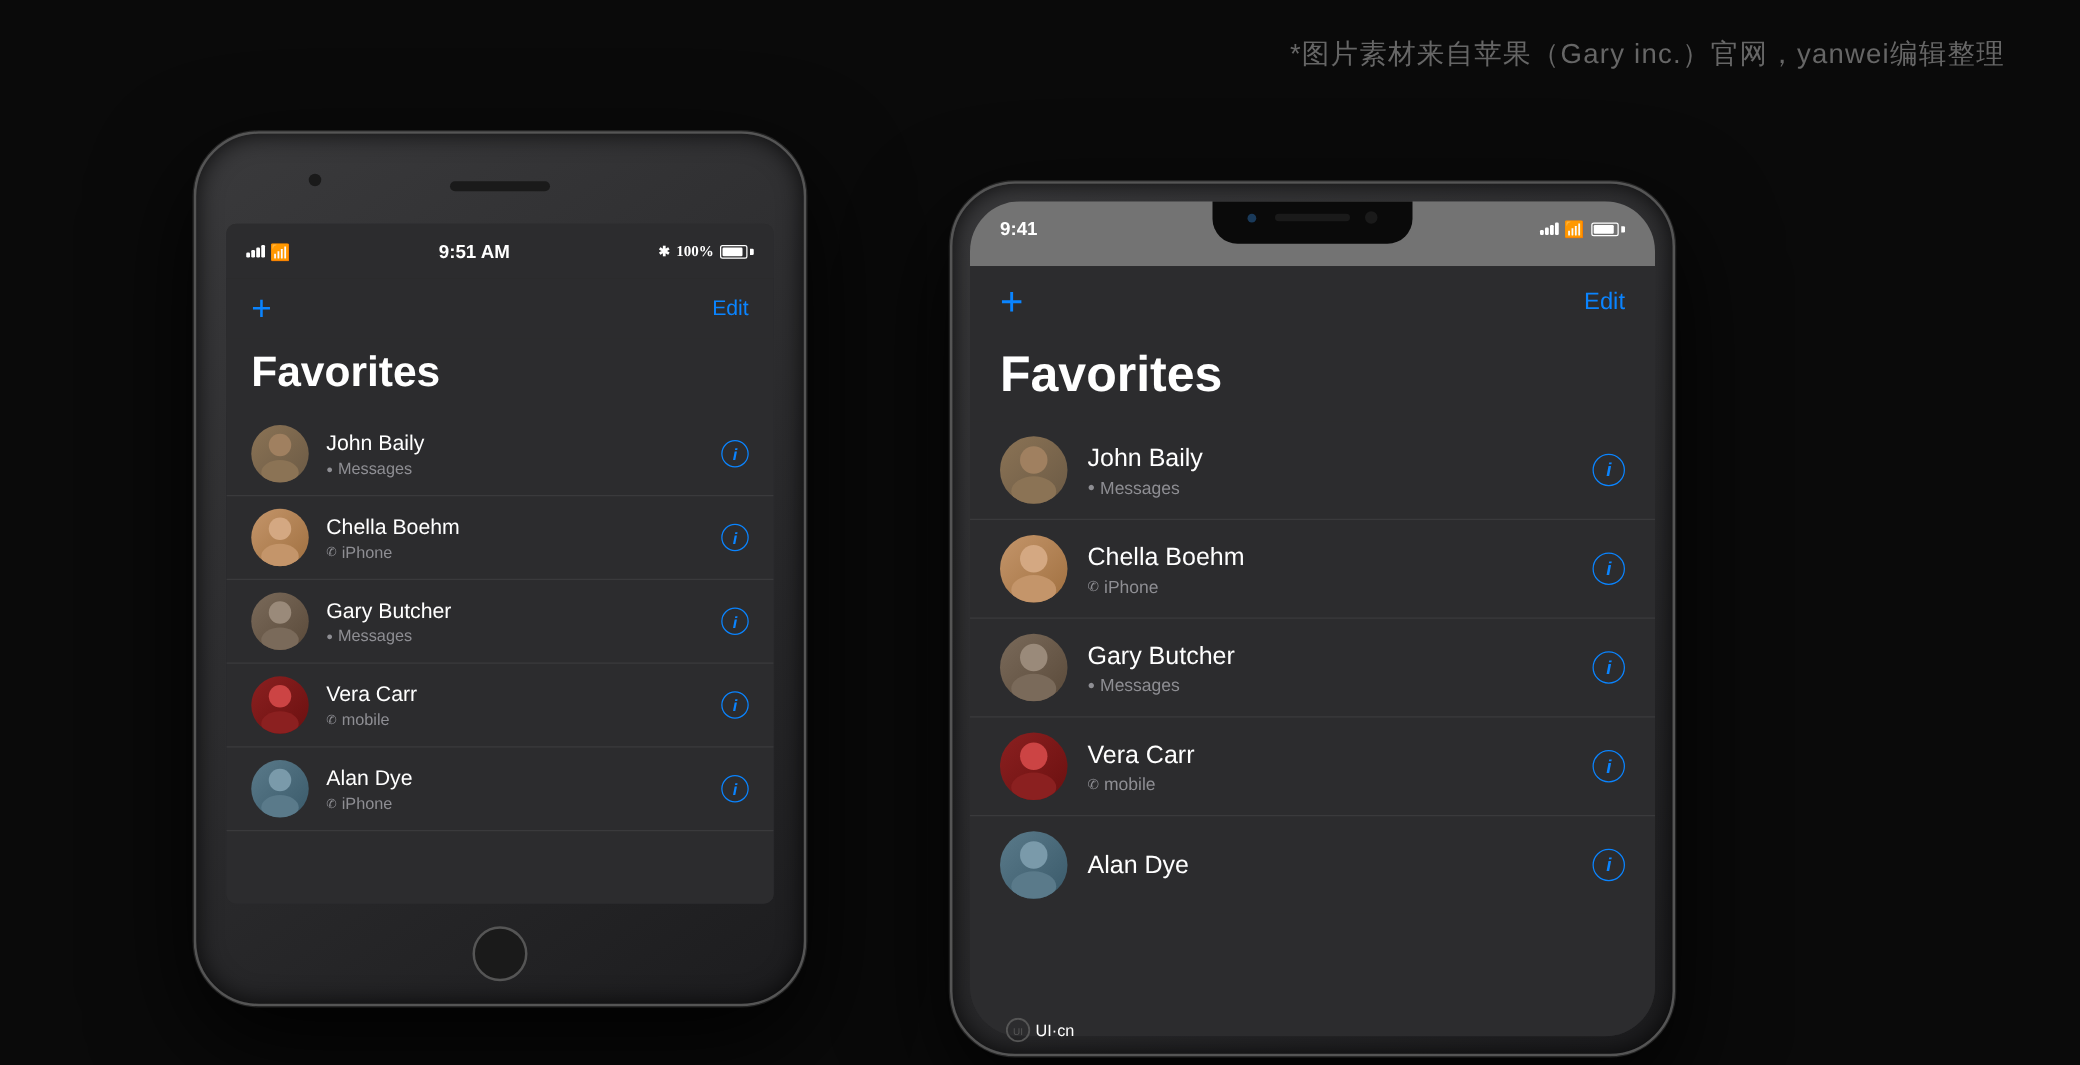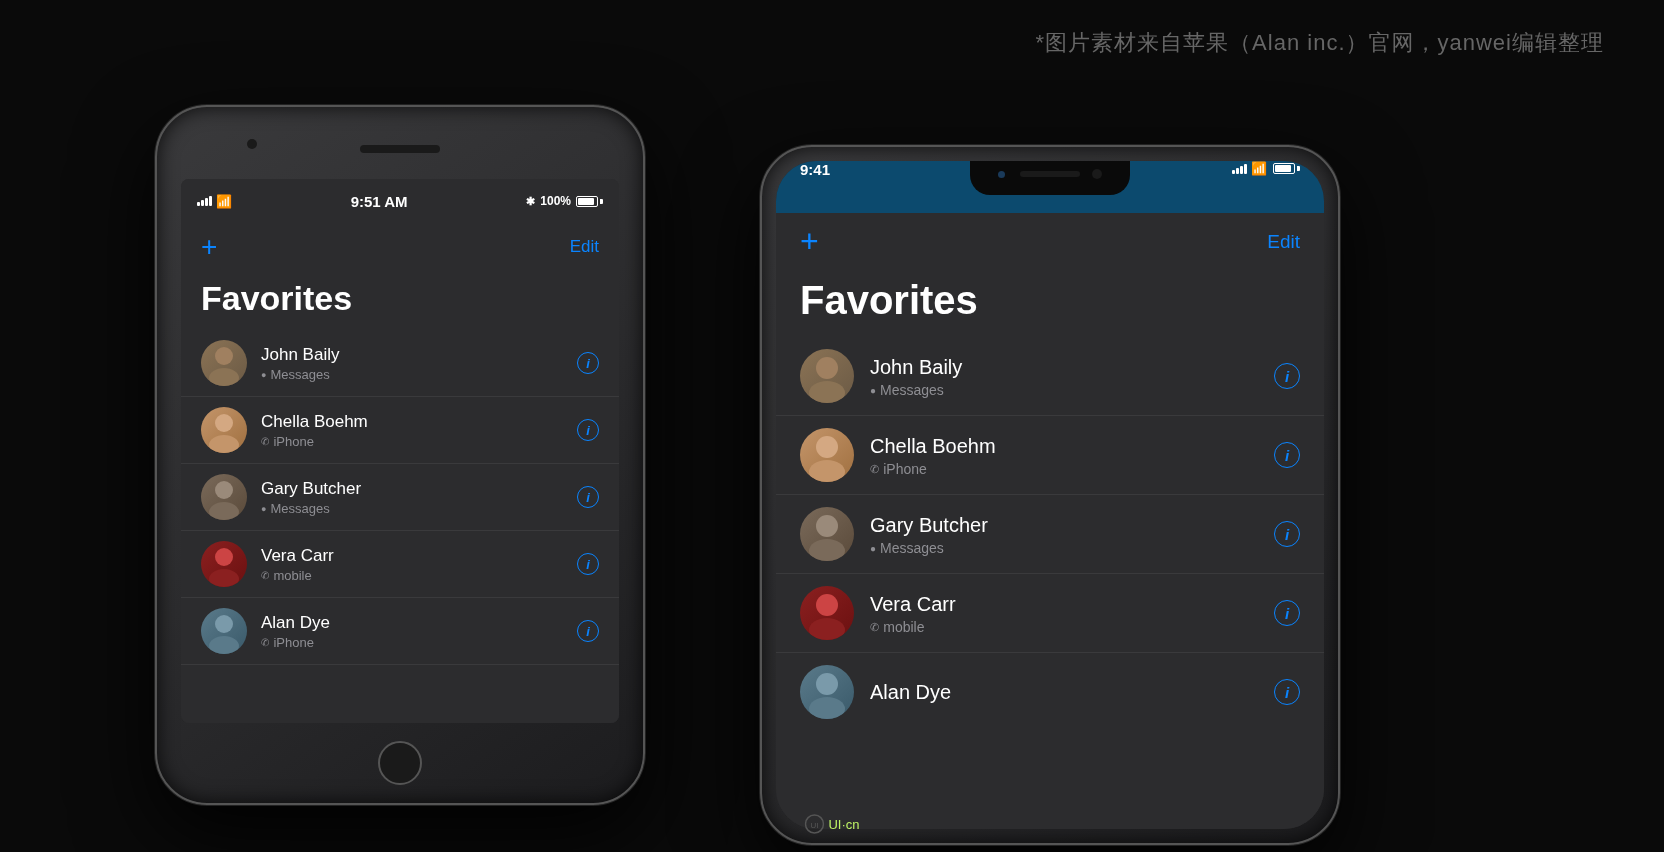--- a/index.html
+++ b/index.html
@@ -20,21 +20,21 @@
       color: #666;
       font-size: 22px;
       letter-spacing: 1px;
     }
 
     .bottom-logo {
       position: absolute;
       bottom: 18px;
       left: 50%;
       transform: translateX(-50%);
-      color: #bef264;
+      color: #ffffff;
       font-size: 13px;
       display: flex;
       align-items: center;
       gap: 4px;
     }
 
     
     .phone-1 {
       position: absolute;
       left: 155px;
@@ -177,24 +177,24 @@
       position: absolute;
       top: 10px;
       left: 28px;
       width: 7px;
       height: 7px;
       background: #1a3a5a;
       border-radius: 50%;
     }
 
     .phone-2-status-bar {
-      background: #0c4a6e;
+      background: #737373;
       height: 52px;
       display: flex;
-      align-items: flex-start;
+      align-items: center;
       justify-content: space-between;
       padding: 0 24px 8px;
     }
 
     
     .favorites-content {
       background: #2c2c2e;
       height: calc(100% - 44px);
       overflow: hidden;
     }
@@ -464,21 +464,21 @@
             <div class="signal-bar" style="height:4px;"></div>
             <div class="signal-bar" style="height:6px;"></div>
             <div class="signal-bar" style="height:8px;"></div>
             <div class="signal-bar" style="height:10px;"></div>
           </div>
           <span style="font-size:13px;">📶</span>
         </div>
         <div class="status-center">9:51 AM</div>
         <div class="status-right">
           <span style="font-size:11px;">✱</span>
-          <span style="font-size:12px;">100%</span>
+          <span style="font-size:12px;font-family:Liberation Serif, serif;">100%</span>
           <div class="battery-icon">
             <div class="battery-body">
               <div class="battery-fill"></div>
             </div>
             <div class="battery-tip"></div>
           </div>
         </div>
       </div>
 
       <div class="favorites-content">
@@ -720,21 +720,21 @@
             <div class="info-circle-lg">
               <span>i</span>
             </div>
           </div>
         </div>
       </div>
     </div>
   </div>
 </div>
 
-<div class="watermark">*图片素材来自苹果（Alan inc.）官网，yanwei编辑整理</div>
+<div class="watermark">*图片素材来自苹果（Gary inc.）官网，yanwei编辑整理</div>
 
 <div class="bottom-logo">
   <svg width="20" height="20" viewBox="0 0 20 20">
     <circle cx="10" cy="10" r="9" fill="none" stroke="#555" stroke-width="1.5"></circle>
     <text x="10" y="14" text-anchor="middle" fill="#555" font-size="8" font-family="Arial">UI</text>
   </svg>
   <span>UI·cn</span>
 </div>
 
 </body></html>

